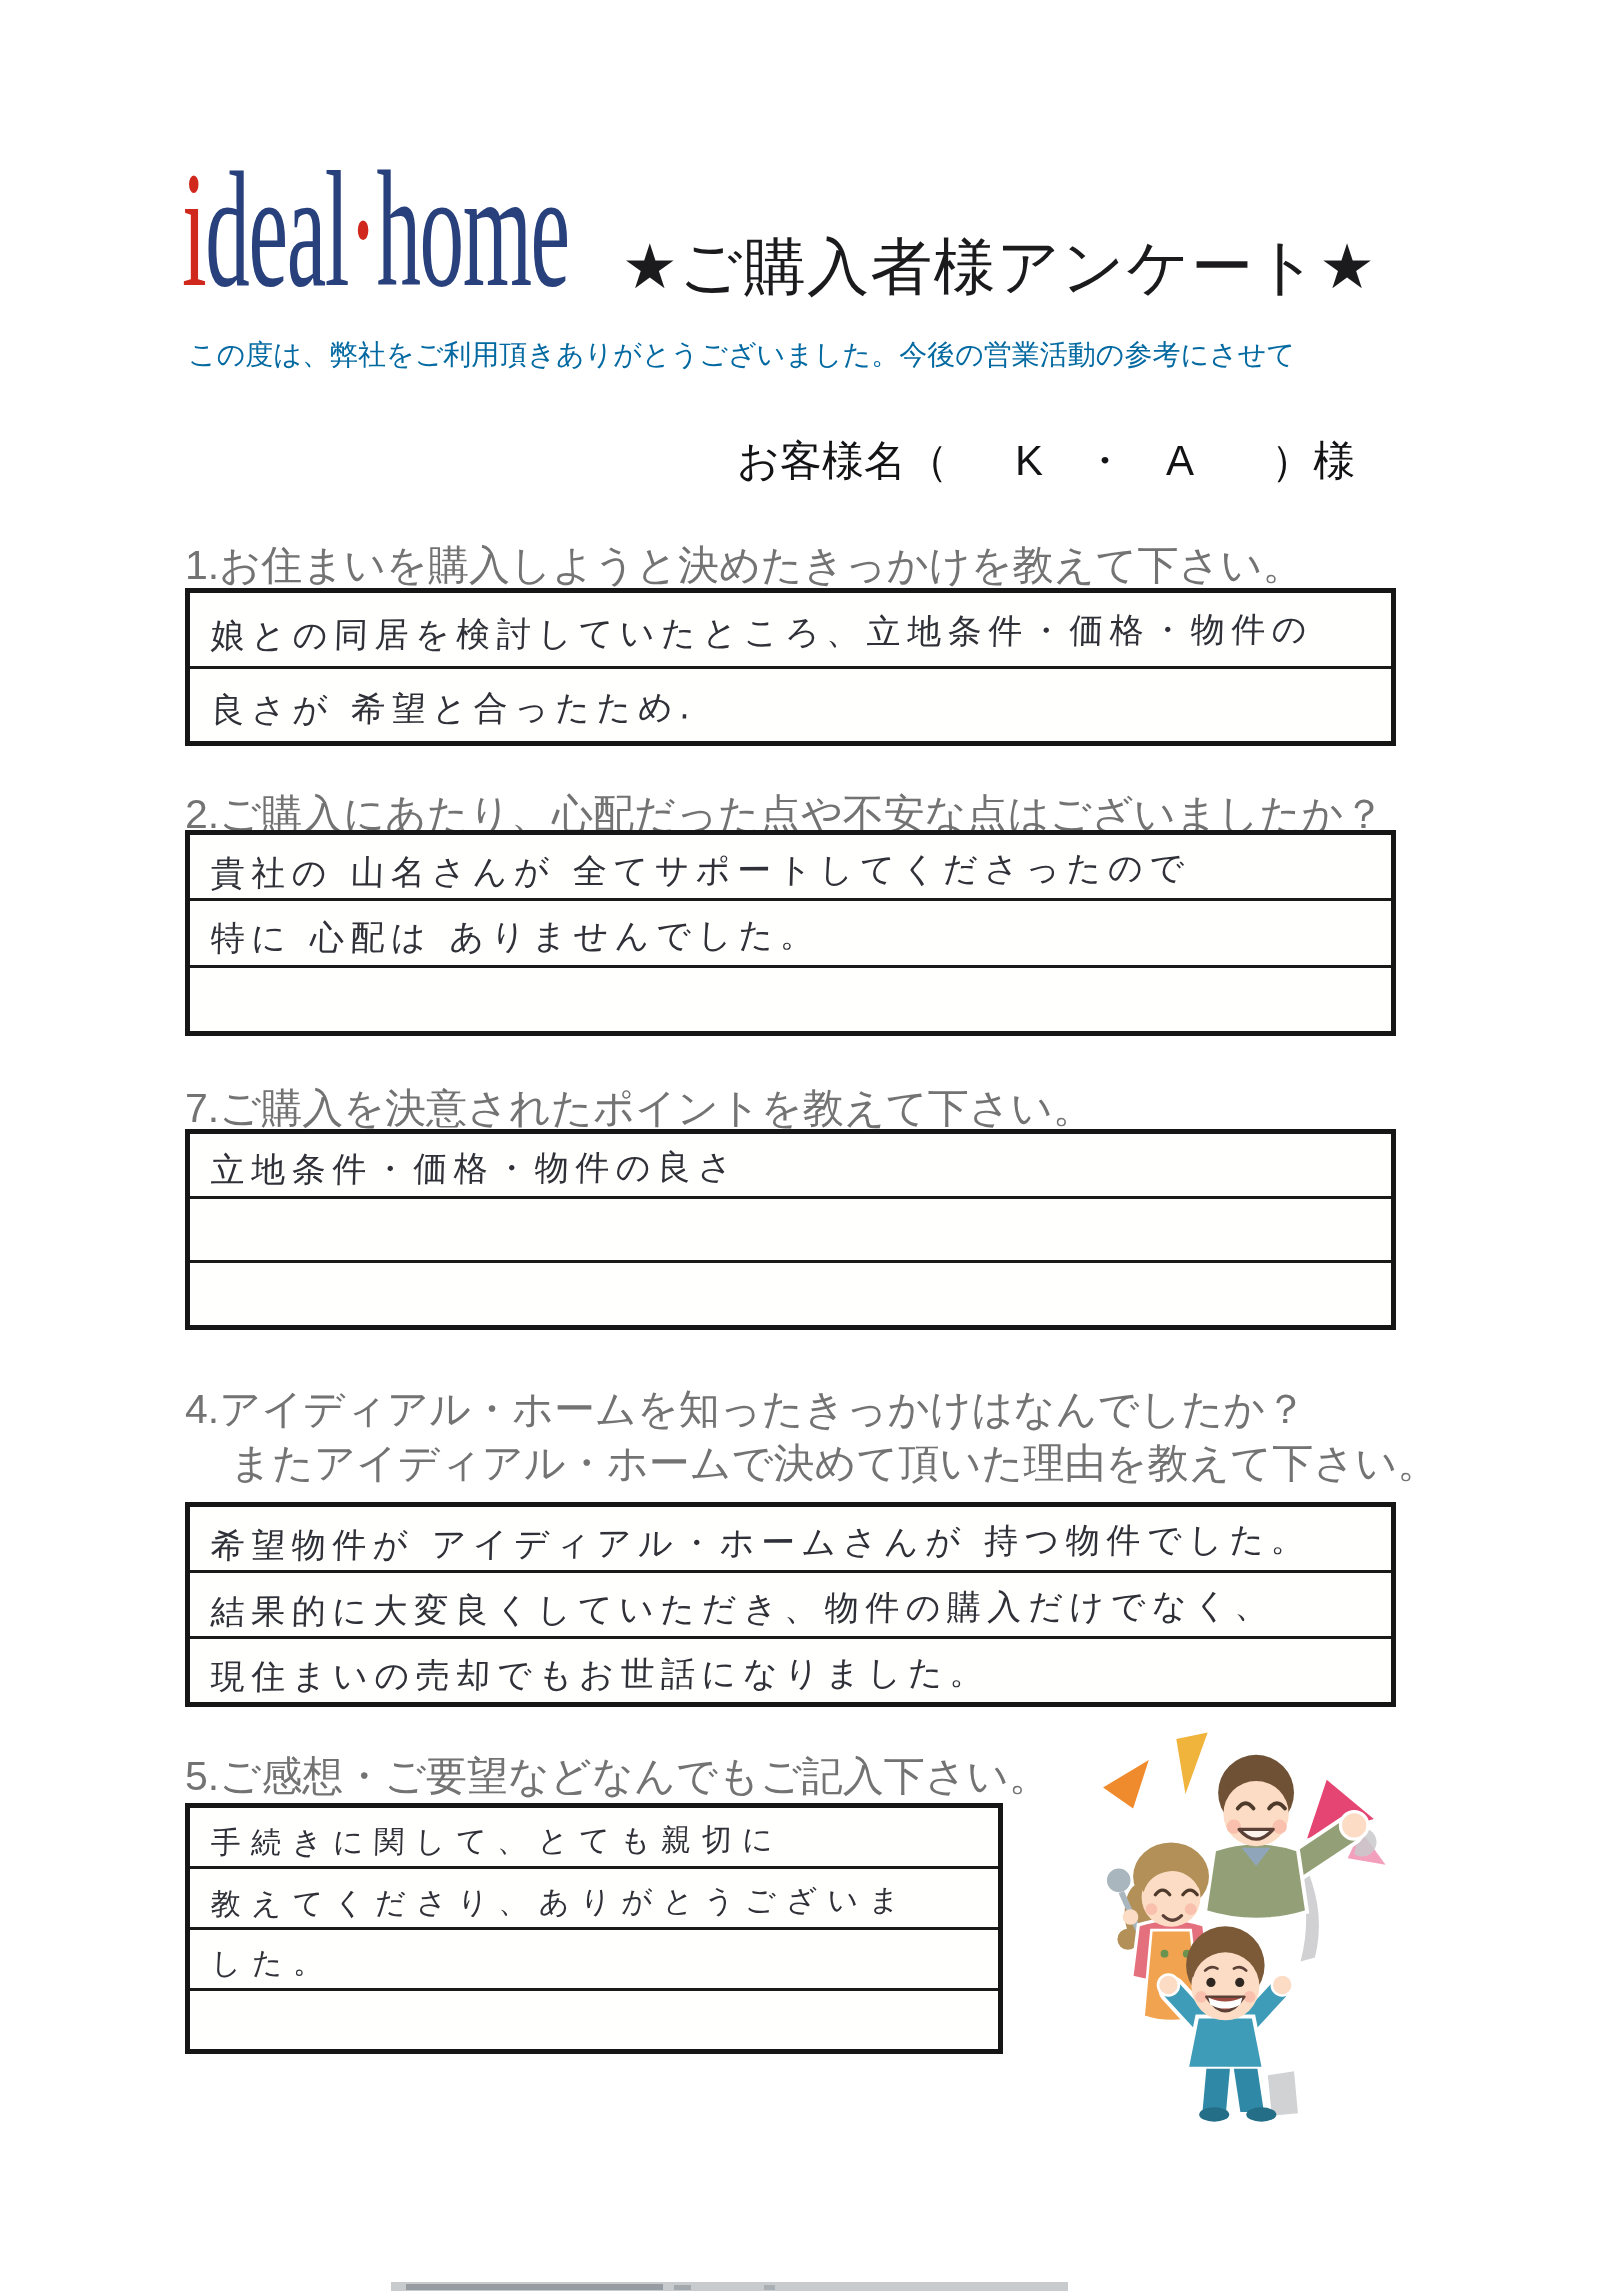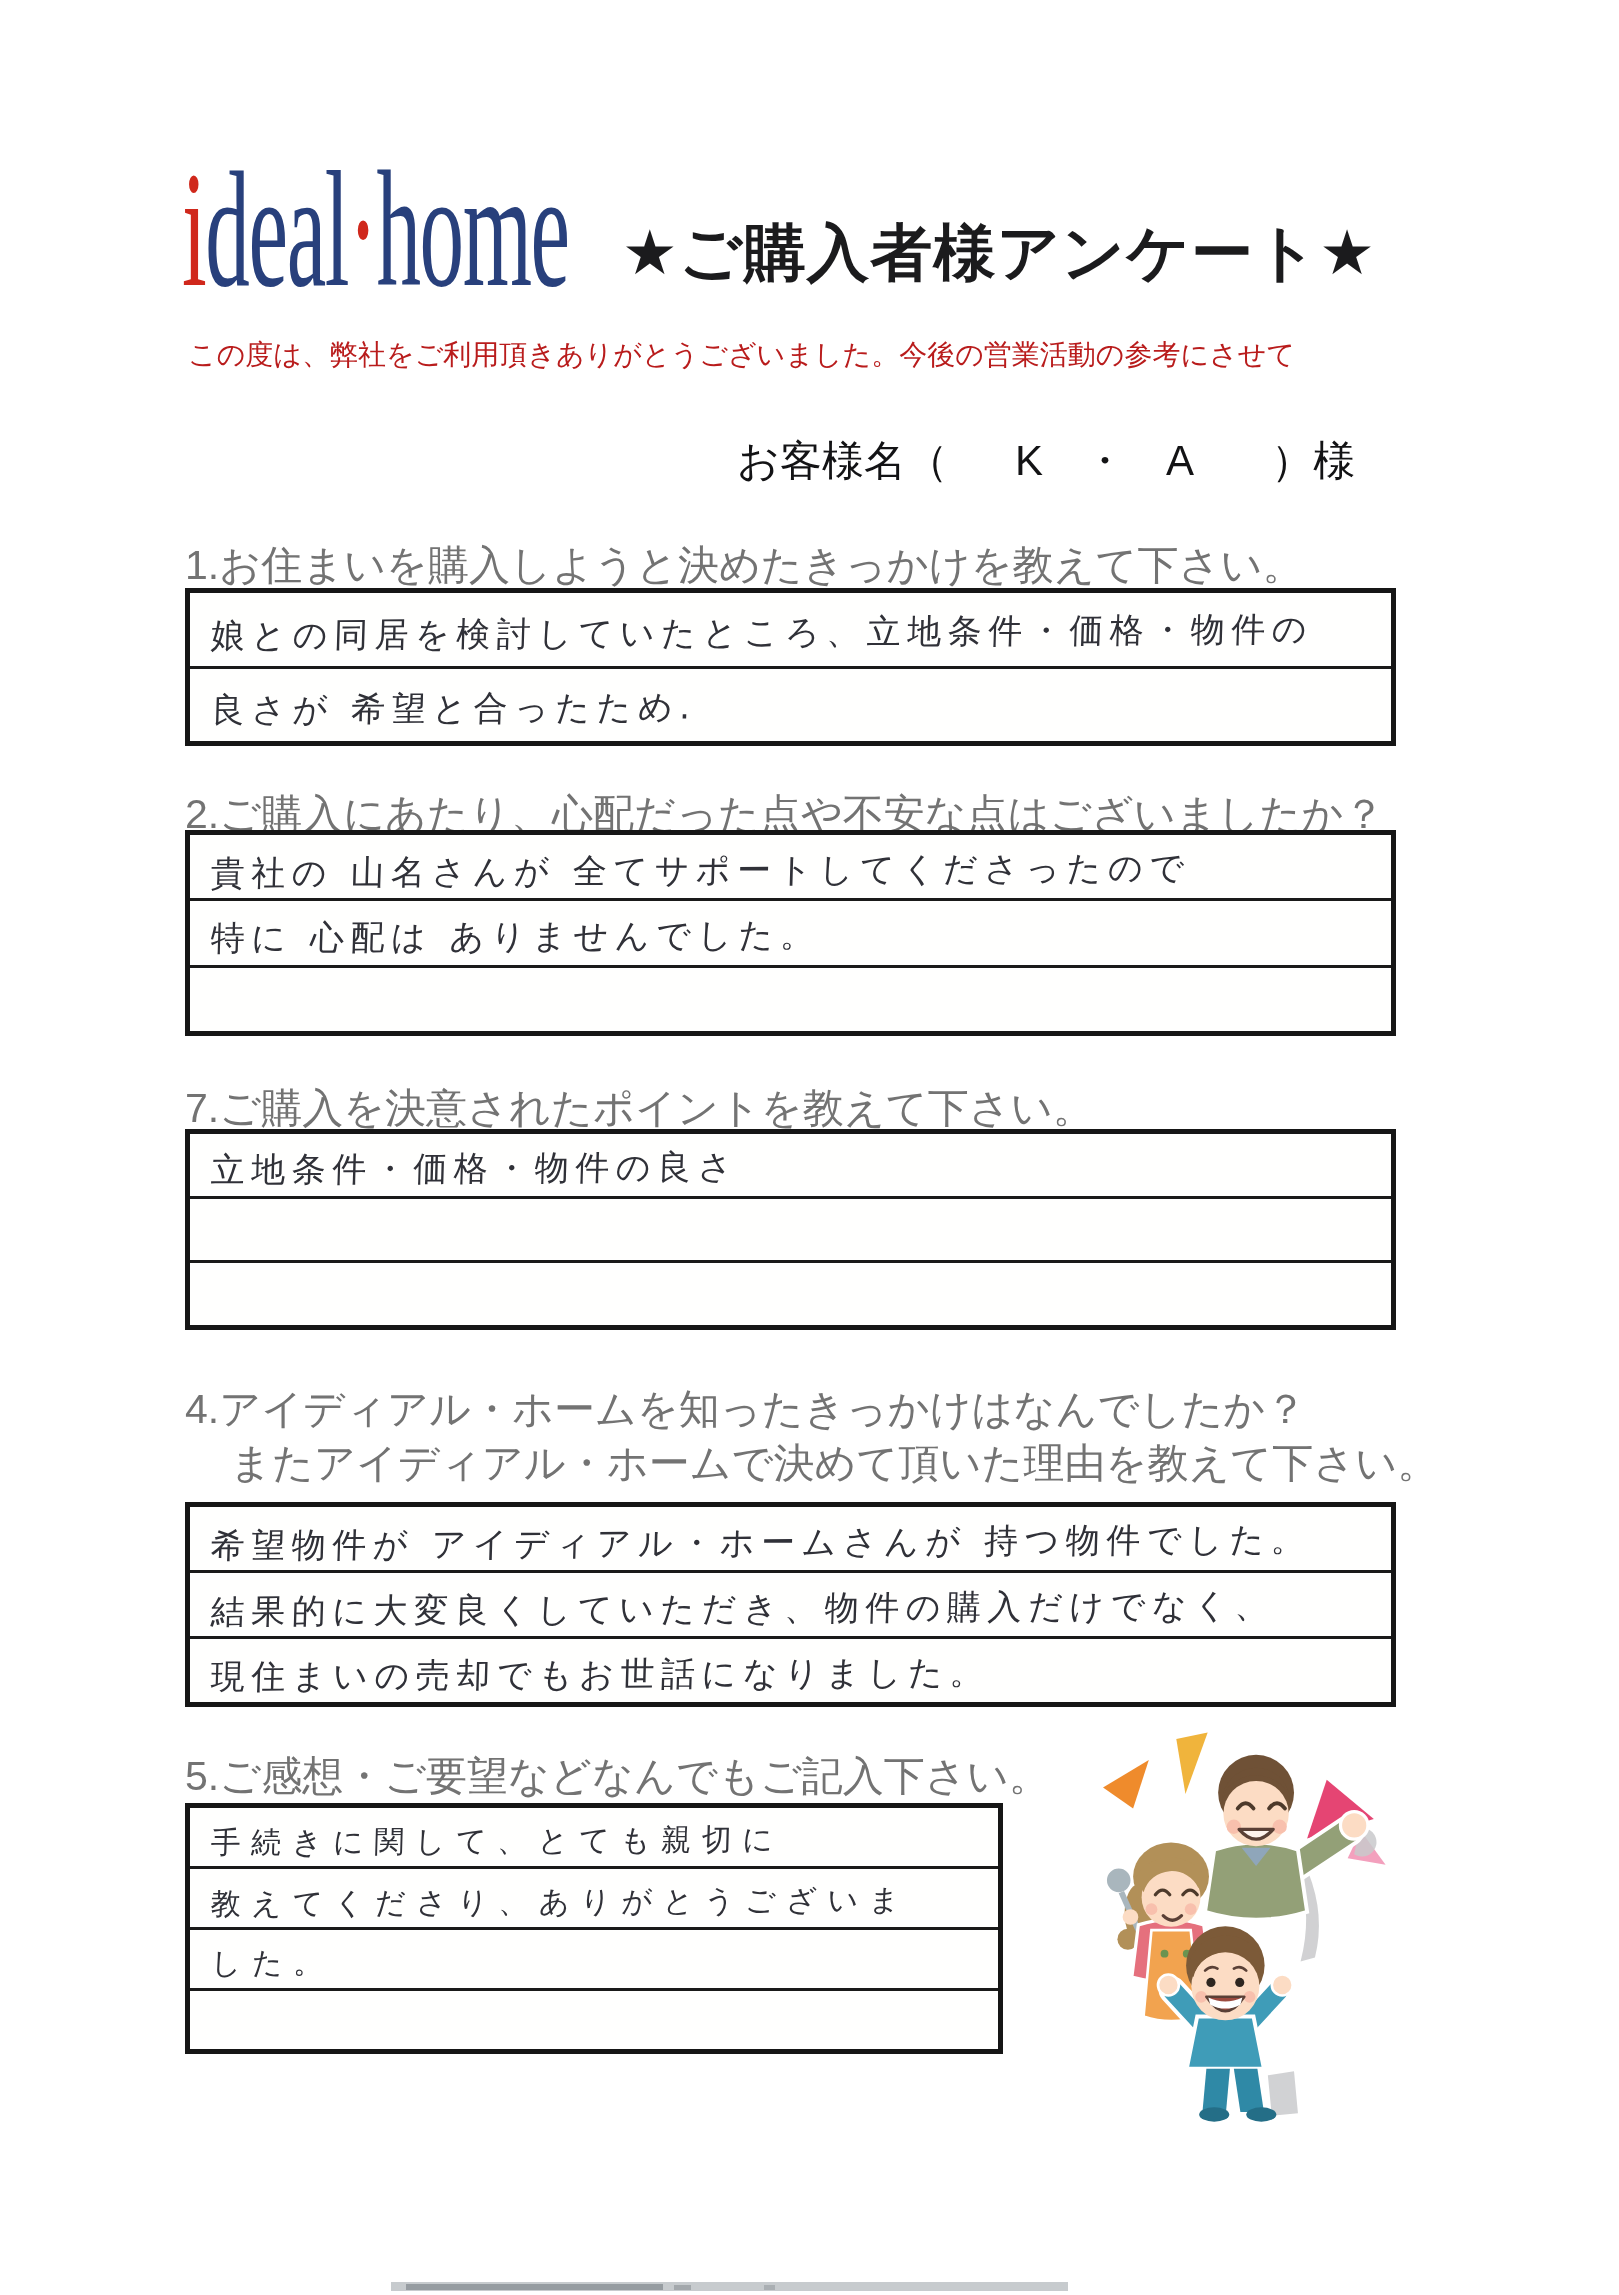--- a/index.html
+++ b/index.html
@@ -12,24 +12,24 @@
   
   .logo{
     left:182px;top:159px;height:151px;white-space:nowrap;
     font-family:"Liberation Serif","DejaVu Serif",serif;
     font-size:165px;line-height:0.86;letter-spacing:-2.6px;
     transform:scaleX(0.54);transform-origin:top left;
   }
   .logo .navy{color:#28407c;}
   .logo .red{color:#d0281c;}
   .page-title{
-    left:622px;top:211px;font-size:62px;font-weight:700;color:#1b1b1d;
+    left:622px;top:225px;font-size:62px;font-weight:400;color:#1b1b1d;
     letter-spacing:1.3px;white-space:nowrap;
   }
-  .intro{left:188px;top:335px;font-size:28px;line-height:39px;color:#b91c1c;letter-spacing:0px;}
+  .intro{left:188px;top:335px;font-size:28px;line-height:39px;color:#0369a1;letter-spacing:0px;}
   .customer{left:737px;top:433px;font-size:42px;color:#131315;white-space:nowrap;}
   .customer .cname{margin-left:67px;margin-right:63px;letter-spacing:14.4px;text-align:right;}
   
   .qhead{
     left:185px;font-size:41px;font-weight:400;color:#737373;
     letter-spacing:0px;white-space:nowrap;
   }
   
   .ansbox{
     left:185px;width:1211px;border:5.9px solid #161616;background:#fffffe;

